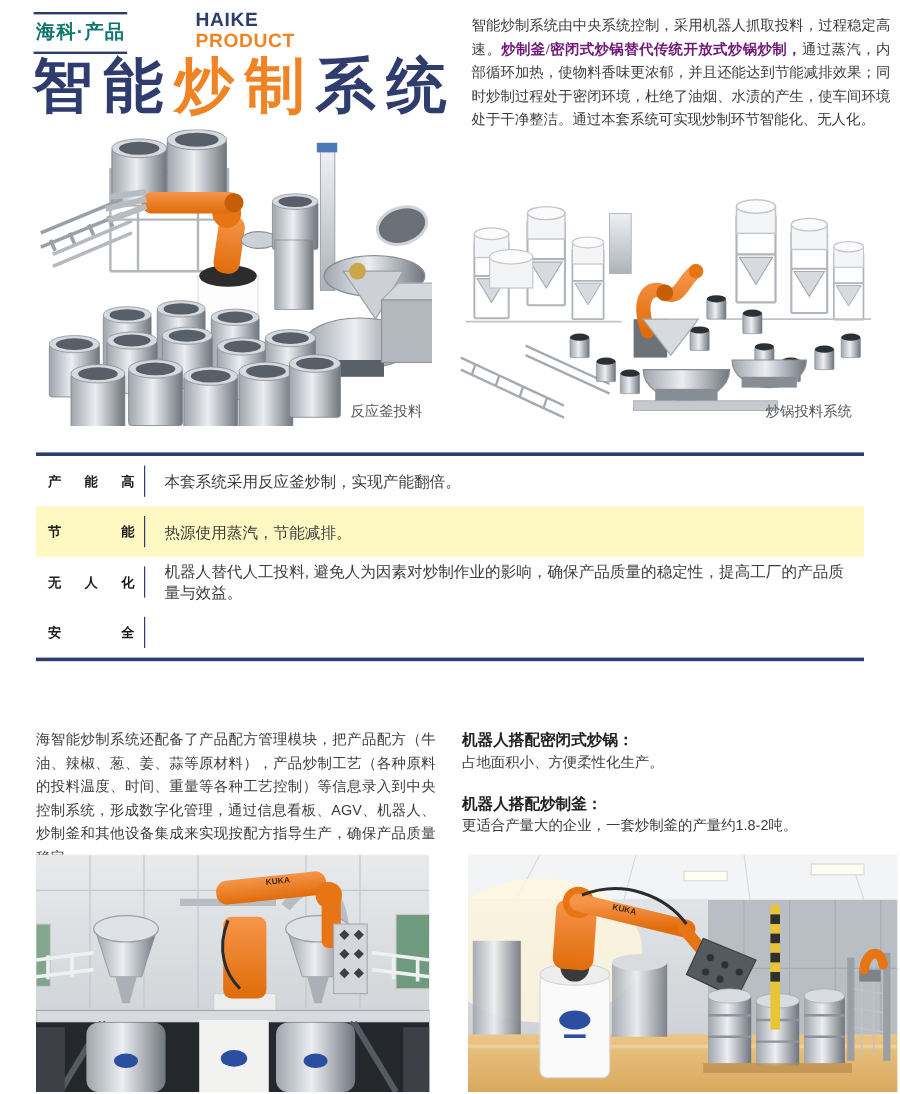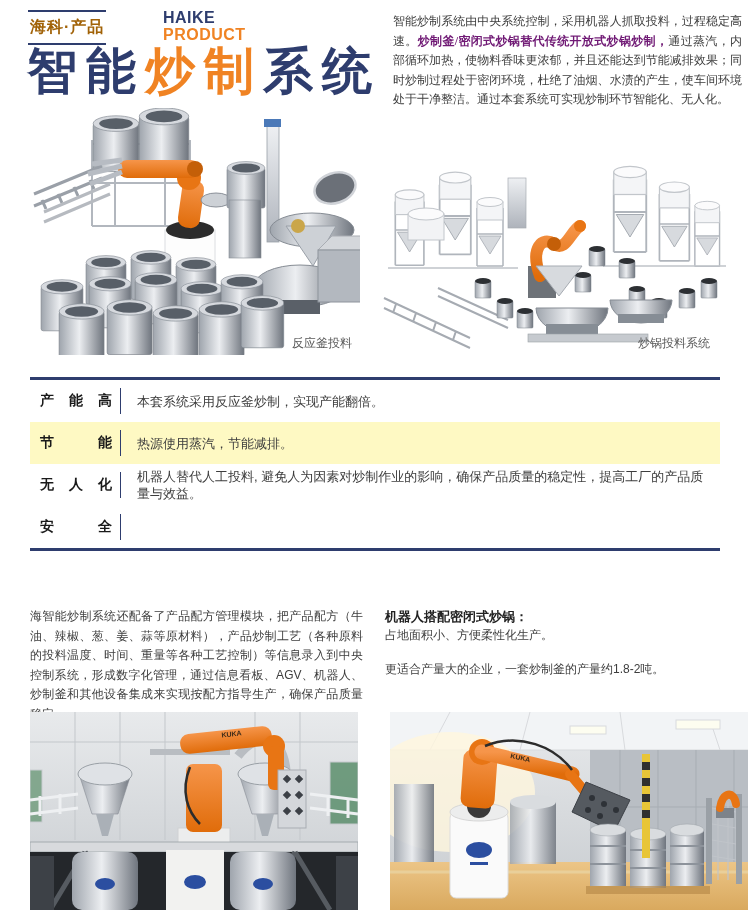--- a/index.html
+++ b/index.html
@@ -2,21 +2,21 @@
 <html><head>
 <meta charset="utf-8">
 <style>
   * { margin:0; padding:0; box-sizing:border-box; }
   html,body { width:750px; height:912px; background:#ffffff;
     font-family:"Liberation Sans","DejaVu Sans",sans-serif; color:#3d3d3d; overflow:hidden; }
   .page { position:absolute; top:0; left:0; width:750px; height:912px; background:#fff; }
 
   
   .badge { position:absolute; left:28px; top:10px; border-top:2px solid #2e3d6e;
-    border-bottom:2px solid #2e3d6e; padding:5px 2px; font-size:16px; color:#a16207;
+    border-bottom:2px solid #2e3d6e; padding:5px 2px; font-size:16px; color:#0f766e;
     font-weight:600; letter-spacing:1px; }
   .brand { position:absolute; left:120px; top:9px; line-height:1.08;margin-left:43px; }
   .brand-l1 { color:#2e3d6e; font-weight:700; font-size:16px; letter-spacing:.5px; }
   .brand-l2 { color:#f08323; font-weight:800; font-size:16px; letter-spacing:.5px; }
   .title { position:absolute; left:27px; top:44px; font-size:50px; font-weight:700;
     letter-spacing:9px; line-height:1.1; white-space:nowrap; }
   .t-navy { color:#2e3d6e; } .t-orange { color:#f08323; }
   .intro { position:absolute; left:393px; top:12px; width:349px; font-size:12px;
     line-height:19.5px; text-align:justify; color:#3d3d3d; }
   .intro b { color:#701a75;font-family:Liberation Serif, serif; }
@@ -26,21 +26,21 @@
   .render-right { position:absolute; left:378px; top:148px; width:352px; height:212px; }
   .caption { position:absolute; font-size:12px; color:#595959; }
   .cap-left { top:335px; right:398px; }
   .cap-right { top:335px; right:40px; }
 
   
   .features { position:absolute; left:30px; top:377px; width:690px;
     border-top:3px solid #2e3d6e; border-bottom:3px solid #2e3d6e; }
   .frow { height:42px; display:flex; align-items:center; }
   .frow.alt { background:#fef9c3; }
-  .flabel { width:72px; margin-left:10px; font-weight:700; font-size:14px; color:#1a1a1a;
+  .flabel { width:72px; margin-left:10px; font-weight:700; font-size:11px; color:#1a1a1a;
     text-align:justify; text-align-last:justify; flex-shrink:0; }
   .fdiv { width:1px; height:26px; background:#2e3d6e; margin-left:8px; margin-right:16px; flex-shrink:0; }
   .ftext { font-size:13px; color:#3d3d3d; flex:1; padding-right:6px; line-height:17px; }
 
   
   .detail-left { position:absolute; left:30px; top:607px; width:333px; font-size:12px;
     line-height:19.5px; text-align:justify; }
   .detail-right { position:absolute; left:385px; top:607px; width:348px; }
   .dhead { font-weight:700; font-size:13px; color:#222; line-height:19px; }
   .dtext { font-size:12px; line-height:19px; margin-bottom:15px; color:#3d3d3d; }
@@ -230,20 +230,21 @@
     <div class="frow">
       <div class="flabel">安全</div>
       <div class="fdiv"></div>
     </div>
   </div>
 
   <p class="detail-left">海智能炒制系统还配备了产品配方管理模块，把产品配方（牛油、辣椒、葱、姜、蒜等原材料），产品炒制工艺（各种原料的投料温度、时间、重量等各种工艺控制）等信息录入到中央控制系统，形成数字化管理，通过信息看板、AGV、机器人、炒制釜和其他设备集成来实现按配方指导生产，确保产品质量稳定。</p>
   <div class="detail-right">
     <div class="dhead">机器人搭配密闭式炒锅：</div>
     <div class="dtext">占地面积小、方便柔性化生产。</div>
+    <div class="dhead">机器人搭配炒制釜：</div>
     <div class="dtext">更适合产量大的企业，一套炒制釜的产量约1.8-2吨。</div>
   </div>
 
   <div class="photo-left">
     <svg viewBox="0 0 328 198" width="328" height="198">
       <rect width="328" height="198" fill="url(#gWall)"></rect>
       <g stroke="#c3c7cb" stroke-width="1">
         <path d="M45,0 V128 M90,0 V128 M135,0 V128 M225,0 V128 M270,0 V128 M0,30 H328"></path>
         <rect x="300" y="50" width="28" height="62" fill="#5c8f6d" opacity="0.85"></rect>
         <rect x="0" y="58" width="12" height="52" fill="#6d9a7a" opacity="0.8"></rect>

